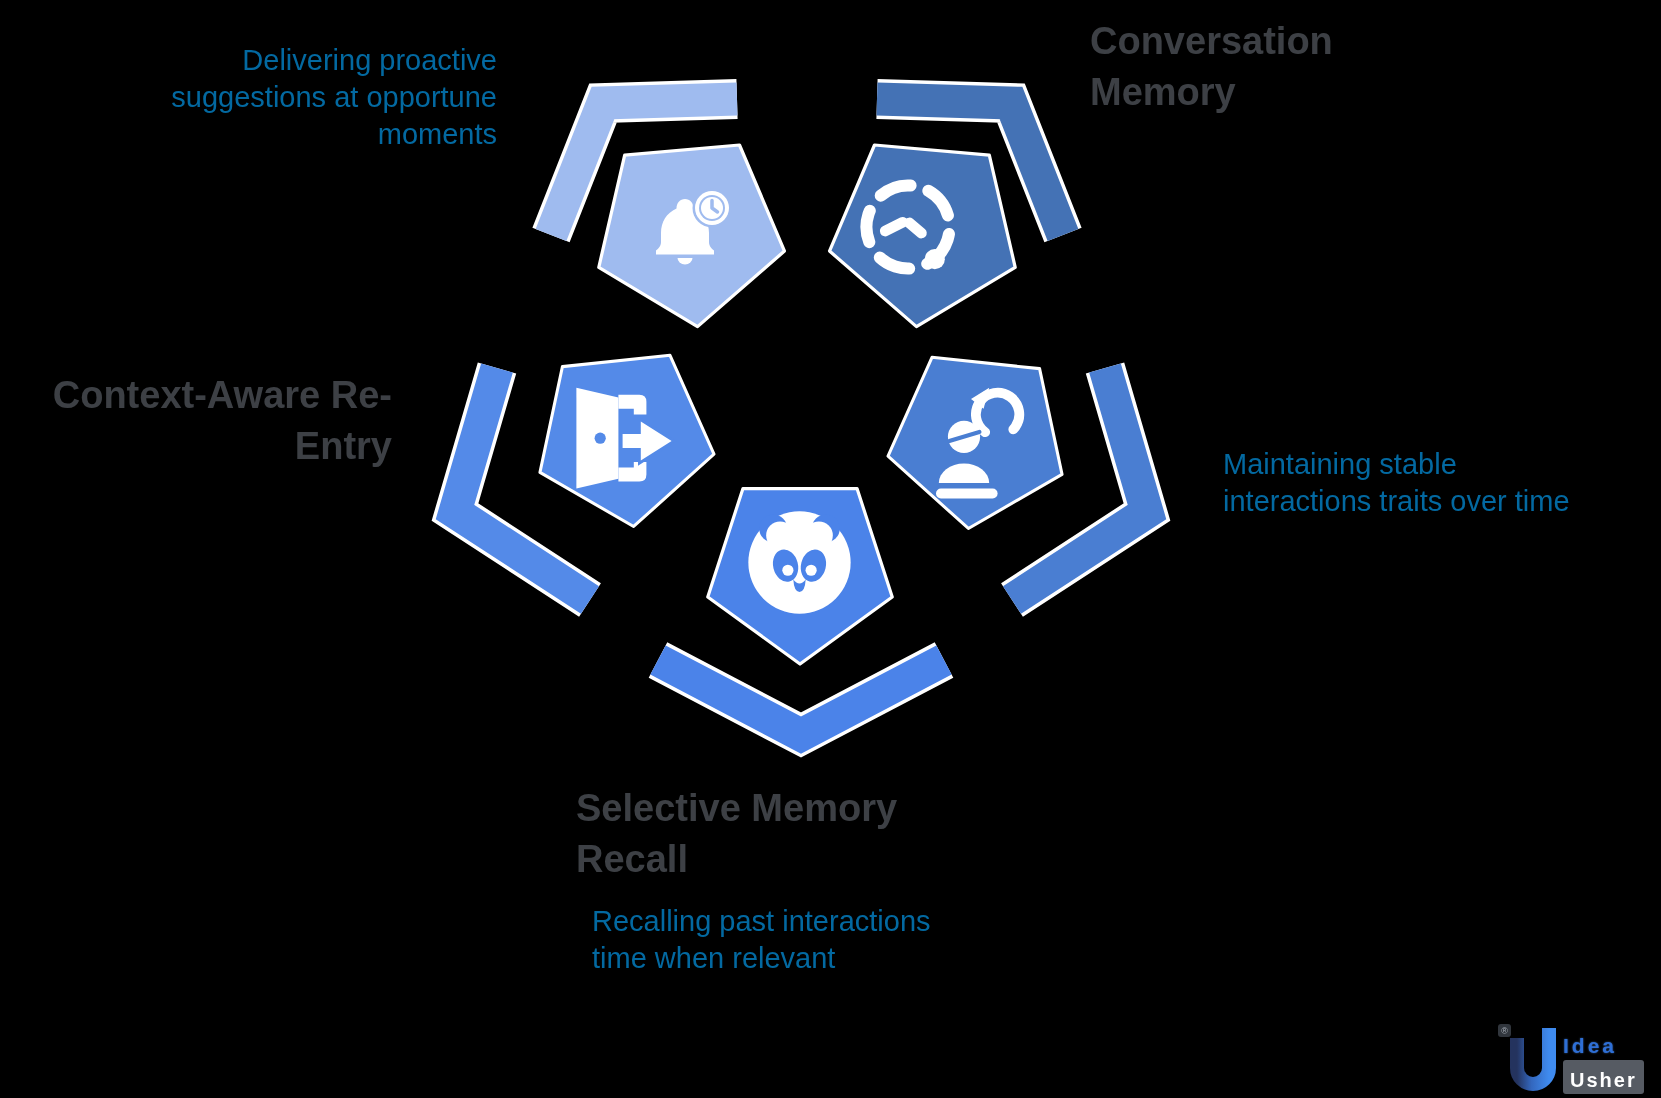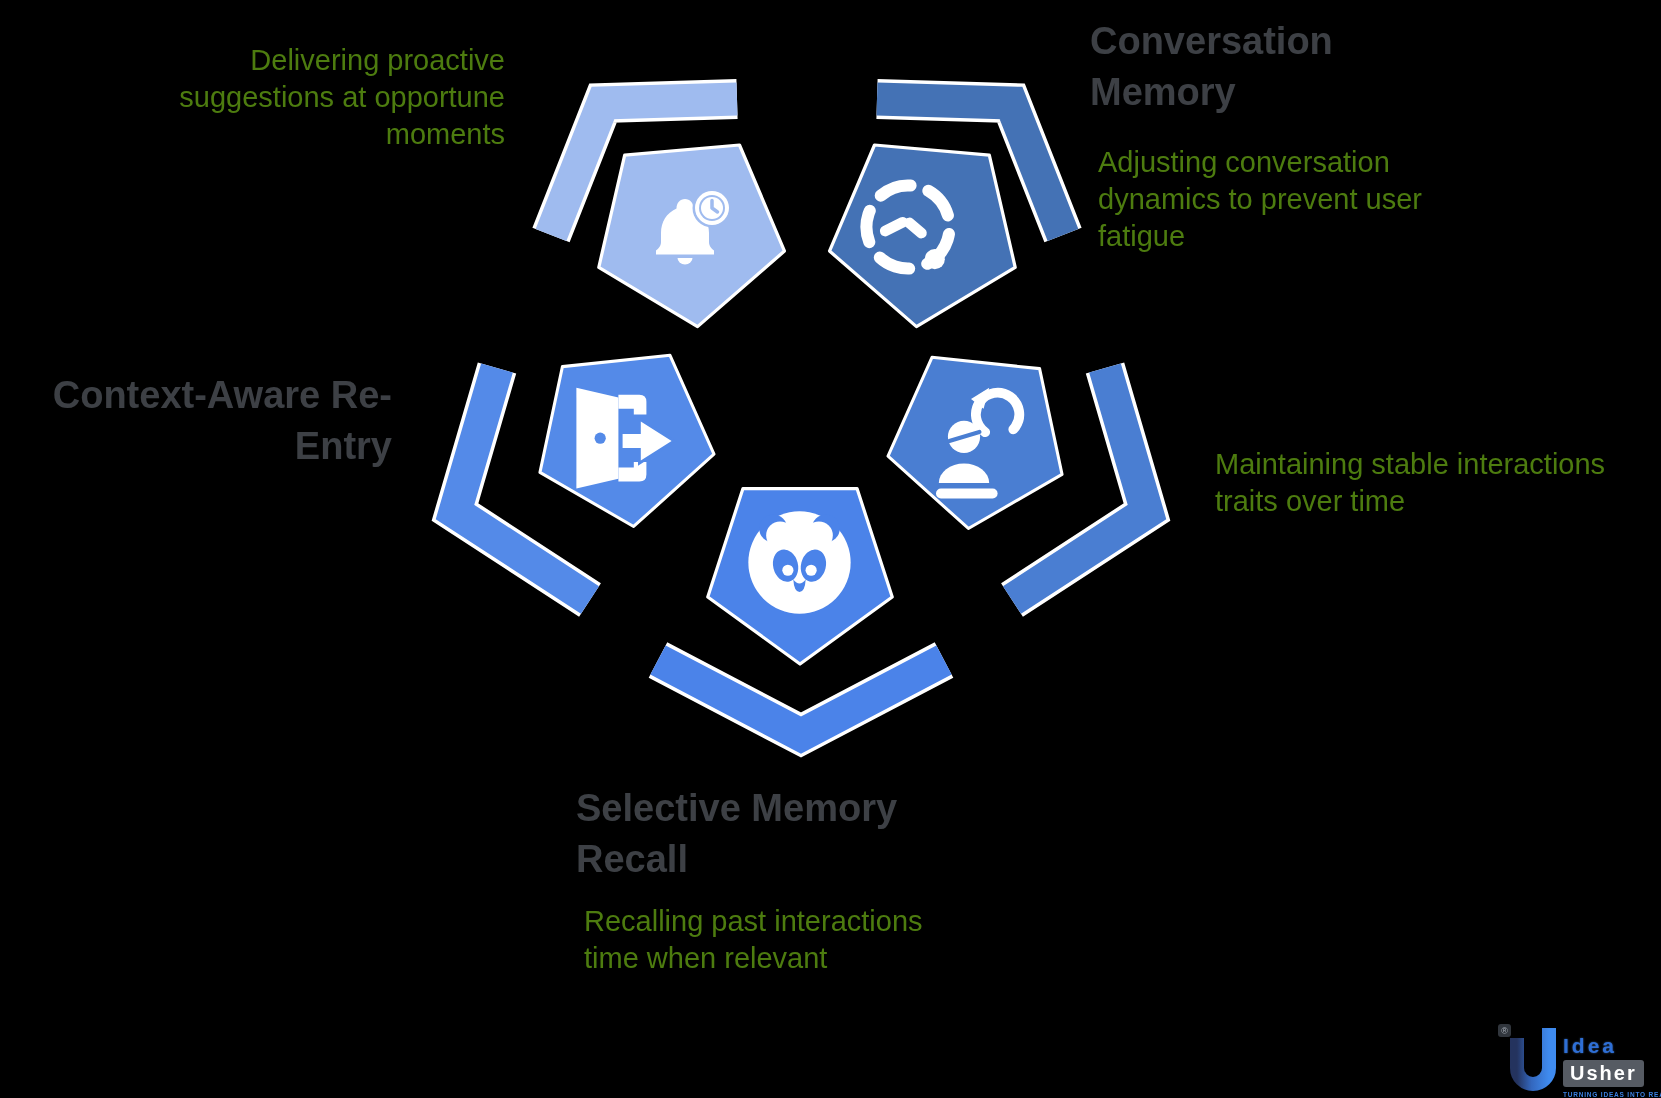--- a/index.html
+++ b/index.html
@@ -13,25 +13,25 @@
   .stage{position:absolute;inset:0;}
   .label-block{position:absolute;}
   .label-block h2{
     margin:0;
     font-size:38px;
     line-height:1.34;
     font-weight:700;
     color:#3D4045;
   }
   .label-block p{
-    margin:8px;
+    margin:16px;
     font-size:29px;
     line-height:37px;
     font-weight:400;
-    color:#4d7c0f;
+    color:#0369a1;
   }
   .align-right{text-align:right;}
   .align-left{text-align:left;}
   .align-center{}
   #block-timing{left:133px;top:16px;width:380px;}
   #block-timing p{margin-top:26px;}
   #block-pacing{left:1090px;top:16px;width:380px;}
   #block-pacing p{margin-top:26px;}
   #block-reentry{left:12px;top:370px;width:380px;}
   #block-reentry p{margin-top:22px;}
@@ -49,42 +49,41 @@
     font-size:21px;font-weight:700;letter-spacing:3px;
     color:#2E6FD6;line-height:1;
     text-shadow:0 0 2px rgba(90,150,240,.6);
   }
   .logo-usher{
     margin-top:4px;
     background:#565B63;
     color:#FFFFFF;
     font-size:20px;font-weight:700;letter-spacing:2px;
     line-height:1;
-    padding:3px 7px 4px 7px;
+    padding:10px 7px 4px 7px;
     border-radius:3px;
     width:fit-content;
   }
   .logo-tagline{
     margin-top:4px;
     font-size:6.5px;font-weight:700;letter-spacing:0.8px;
     color:#3B80E2;white-space:nowrap;
   }
 </style>
 </head>
 <body>
 
 <div class="stage">
 
   <div class="label-block align-right" id="block-timing">
     <p>Delivering proactive suggestions at opportune moments</p>
   </div>
 
   <div class="label-block align-left" id="block-pacing">
     <h2>Conversation Memory</h2>
-    <p>Adjusting conversation dynamics to prevent user fatigue</p>
   </div>
 
   <div class="label-block align-right" id="block-reentry">
     <h2>Context-Aware Re-Entry</h2>
   </div>
 
   <div class="label-block align-left" id="block-persona">
     <p>Maintaining stable interactions traits over time</p>
   </div>
 

